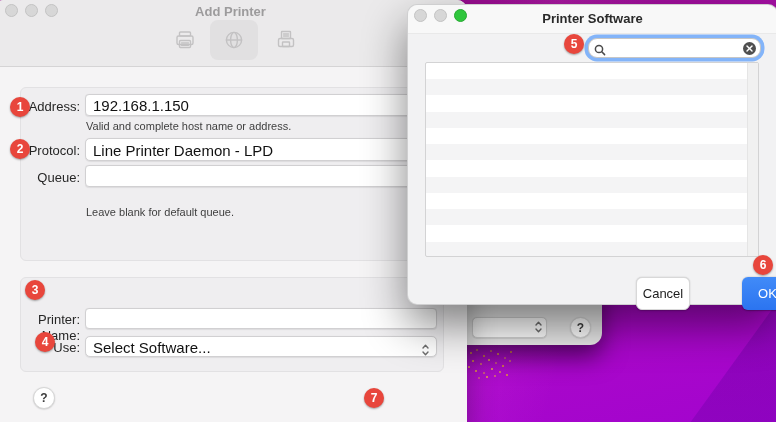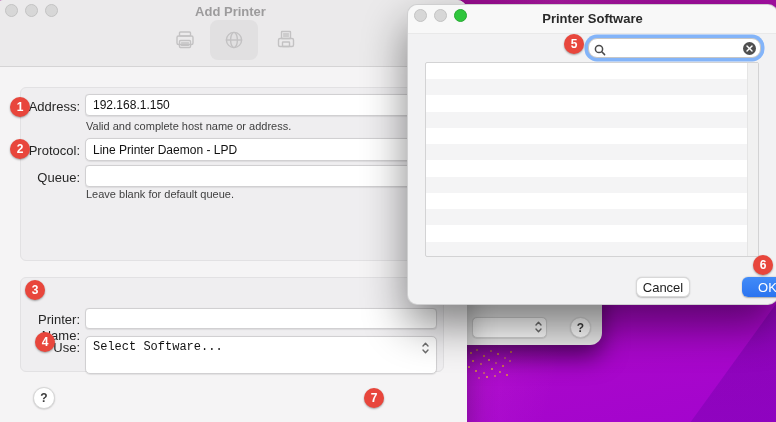--- a/index.html
+++ b/index.html
@@ -53,21 +53,21 @@
   .ap-tab-selected{position:absolute;left:216px;top:20px;width:48px;height:40px;
     border-radius:8px;background:#e1e0e1;}
   .tool-icon{position:absolute;top:29px;}
   .tool-icon svg{stroke:#c3c2c3;fill:none;stroke-width:1.4;stroke-linecap:round;stroke-linejoin:round;}
   .grp{position:absolute;left:26px;width:424px;background:#efeef0;border:1px solid #e2e1e3;
     border-radius:6px;box-sizing:border-box;}
   .grp1{top:87px;height:174px;} .grp2{top:277px;height:95px;}
   .f-label{position:absolute;left:6px;width:80px;text-align:right;font-size:13px;color:#262626;}
   .f-input{position:absolute;left:91px;width:352px;background:#fff;border:1px solid #d1d0d2;
     border-radius:4px;box-sizing:border-box;font-family:"Liberation Sans",sans-serif;
-    font-size:12px;color:#111;padding:0 7px;box-shadow:0 .5px 1px rgba(0,0,0,.08);outline:none;}
+    font-size:15px;color:#111;padding:0 7px;box-shadow:0 .5px 1px rgba(0,0,0,.08);outline:none;}
   .f-drop{border-radius:5px;}
   .helper{position:absolute;left:92px;font-size:11px;color:#3f3f3f;}
   .stepper{position:absolute;}
   .ap-help{position:absolute;left:39px;top:387px;width:20px;height:20px;}
   .ap-add{position:absolute;left:399px;top:390px;width:60px;height:20px;background:#fff;
     border:1px solid #d8d8d8;border-radius:5px;font-size:13px;color:#1c1c1c;
     display:flex;align-items:center;justify-content:center;
     box-shadow:0 .5px 1.5px rgba(0,0,0,.22);}
 
   
@@ -85,21 +85,21 @@
   .mag{position:absolute;left:5px;top:3px;}
   .mag svg{stroke:#4a4a4a;fill:none;stroke-width:1.5;stroke-linecap:round;}
   .clear-btn{position:absolute;right:4px;top:3px;width:13px;height:13px;border-radius:50%;
     background:#4f4f4f;display:flex;align-items:center;justify-content:center;}
   .clear-btn svg{stroke:#fff;stroke-width:1.4;stroke-linecap:round;}
   .soft-list{position:absolute;left:17px;top:57px;width:334px;height:195px;box-sizing:border-box;
     border:1px solid #d3d3d4;border-radius:2px;
     background:repeating-linear-gradient(to bottom,#ffffff 0px,#ffffff 16.25px,#f4f4f5 16.25px,#f4f4f5 32.5px);}
   .scroll-track{position:absolute;right:0;top:0;width:11px;height:100%;background:#f1f1f1;
     border-left:1px solid #e5e5e5;box-sizing:border-box;}
-  .dlg-btn{position:absolute;top:272px;height:20px;border-radius:6px;font-size:13px;
+  .dlg-btn{position:absolute;top:272px;height:33px;border-radius:6px;font-size:13px;
     display:flex;align-items:center;justify-content:center;}
   .btn-cancel{left:228px;width:54px;background:#fff;border:1px solid #d8d8d8;color:#1c1c1c;
     box-shadow:0 .5px 1.5px rgba(0,0,0,.22);box-sizing:border-box;}
   .btn-ok{left:290px;width:51px;background:linear-gradient(180deg,#418bf8,#2b74f0);color:#fff;
     box-shadow:0 .5px 1.5px rgba(0,0,0,.3);margin-left:44px;}
 
   
   .badge{position:absolute;width:20px;height:20px;border-radius:50%;background:#e8463c;z-index:5;
     color:#fff;font-size:12px;font-weight:bold;display:flex;align-items:center;justify-content:center;
     box-shadow:0 1px 2px rgba(0,0,0,.35);}
@@ -167,29 +167,29 @@
 
   <label class="f-label" style="top:99px;">Address:</label>
   <input class="f-input" style="top: 94px; height: 22px;" value="192.168.1.150">
   <div class="helper" style="top:120px;">Valid and complete host name or address.</div>
 
   <label class="f-label" style="top:143px;">Protocol:</label>
   <div class="f-input f-drop" style="top:138px;height:23px;line-height:23px;">Line Printer Daemon - LPD</div>
 
   <label class="f-label" style="top:170px;">Queue:</label>
   <input class="f-input" style="top: 165px; height: 22px;" value="">
-  <div class="helper" style="top:188px;">Leave blank for default queue.</div>
+  <div class="helper" style="top:206px;">Leave blank for default queue.</div>
 
   <label class="f-label" style="top:284px;margin-top:44px;">Name:</label>
 
   <label class="f-label" style="top:312px;">Printer:</label>
   <input class="f-input" style="top: 308px; height: 21px;" value="">
 
   <label class="f-label" style="top:340px;">Use:</label>
-  <div class="f-input f-drop" style="top:336px;height:38px;line-height:21px;font-family:Liberation Mono, monospace;">
+  <div class="f-input f-drop" style="top:336px;height:21px;line-height:21px;">
     <span>Select Software...</span>
     <span class="stepper" style="right:6px;top:4px;">
       <svg width="9" height="14" viewBox="0 0 9 14">
           <path d="M2 5 L4.5 2.3 L7 5"></path>
           <path d="M2 9 L4.5 11.7 L7 9"></path>
         </svg>
     </span>
   </div>
 
   <div class="circle-btn ap-help">?</div>

